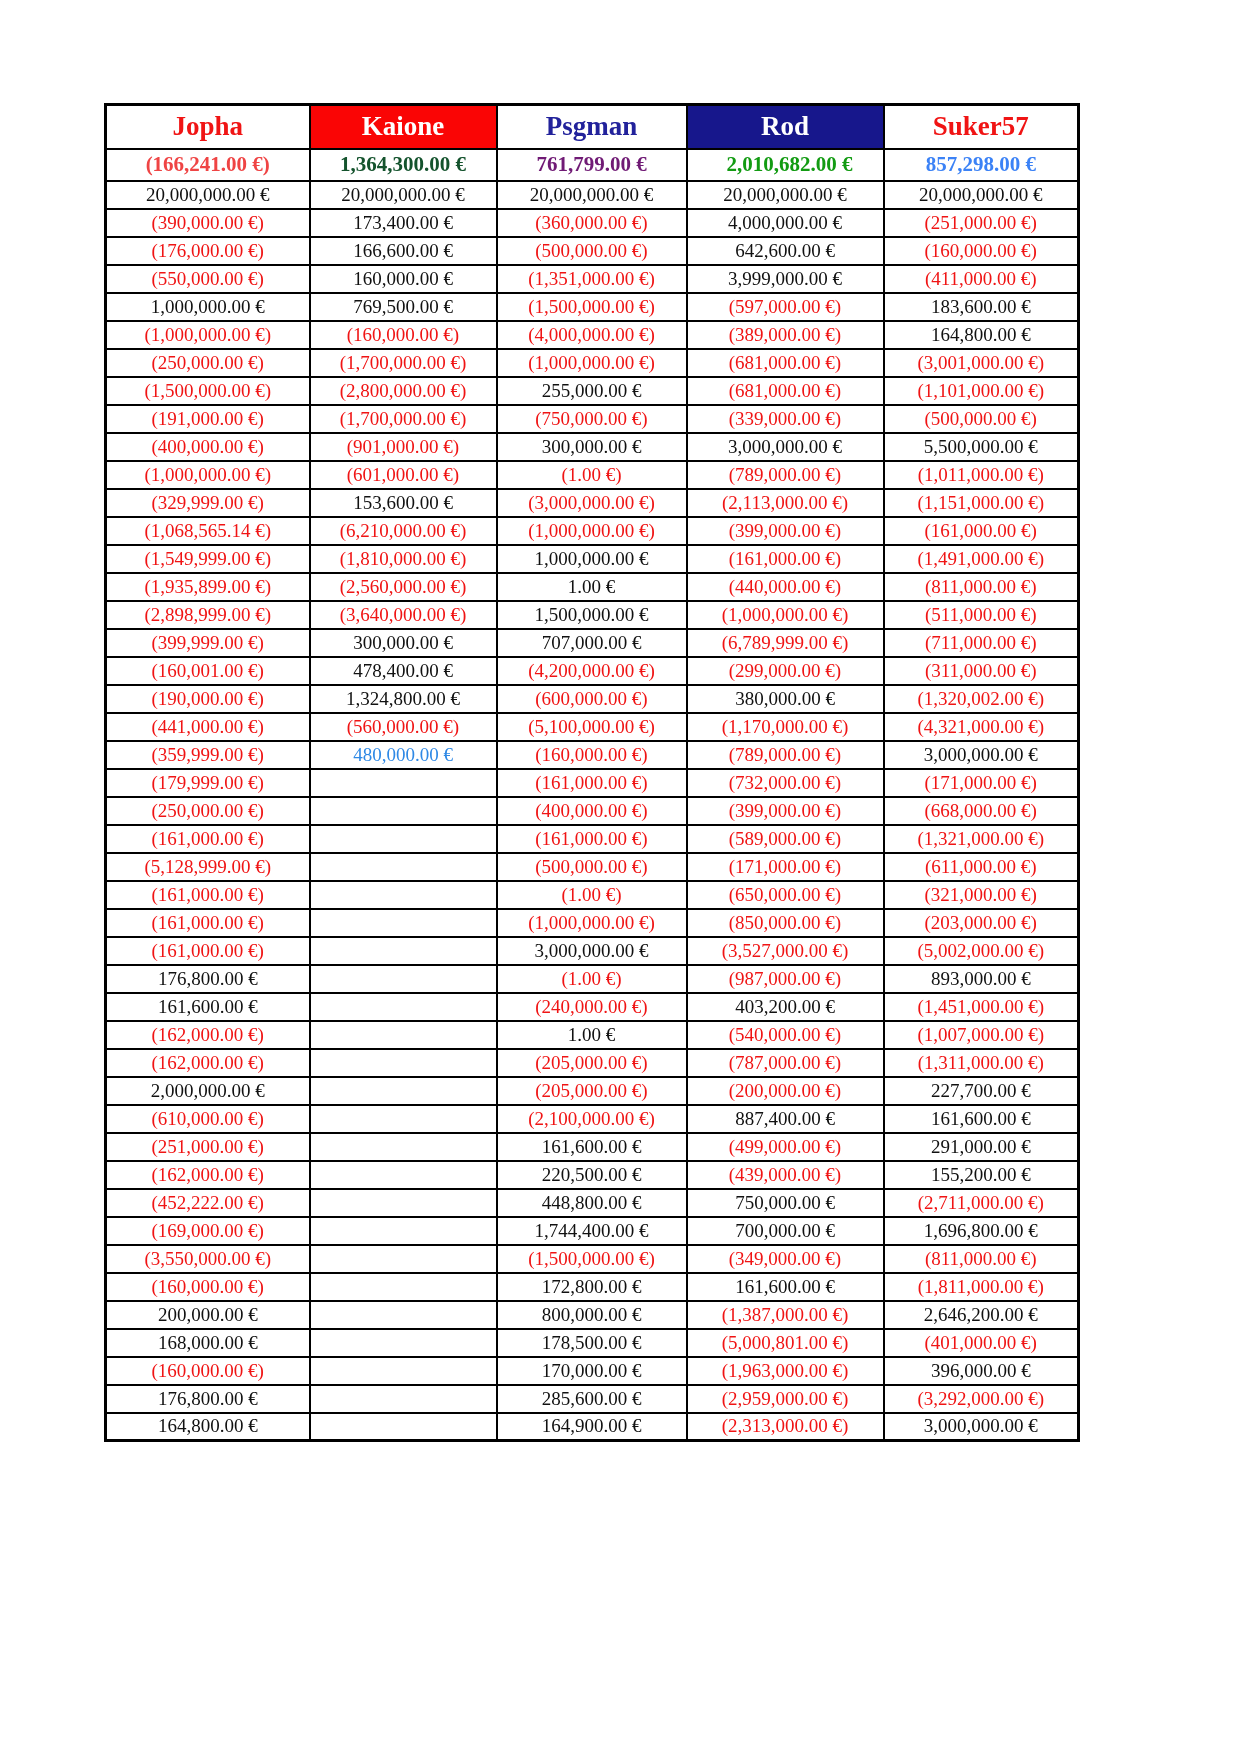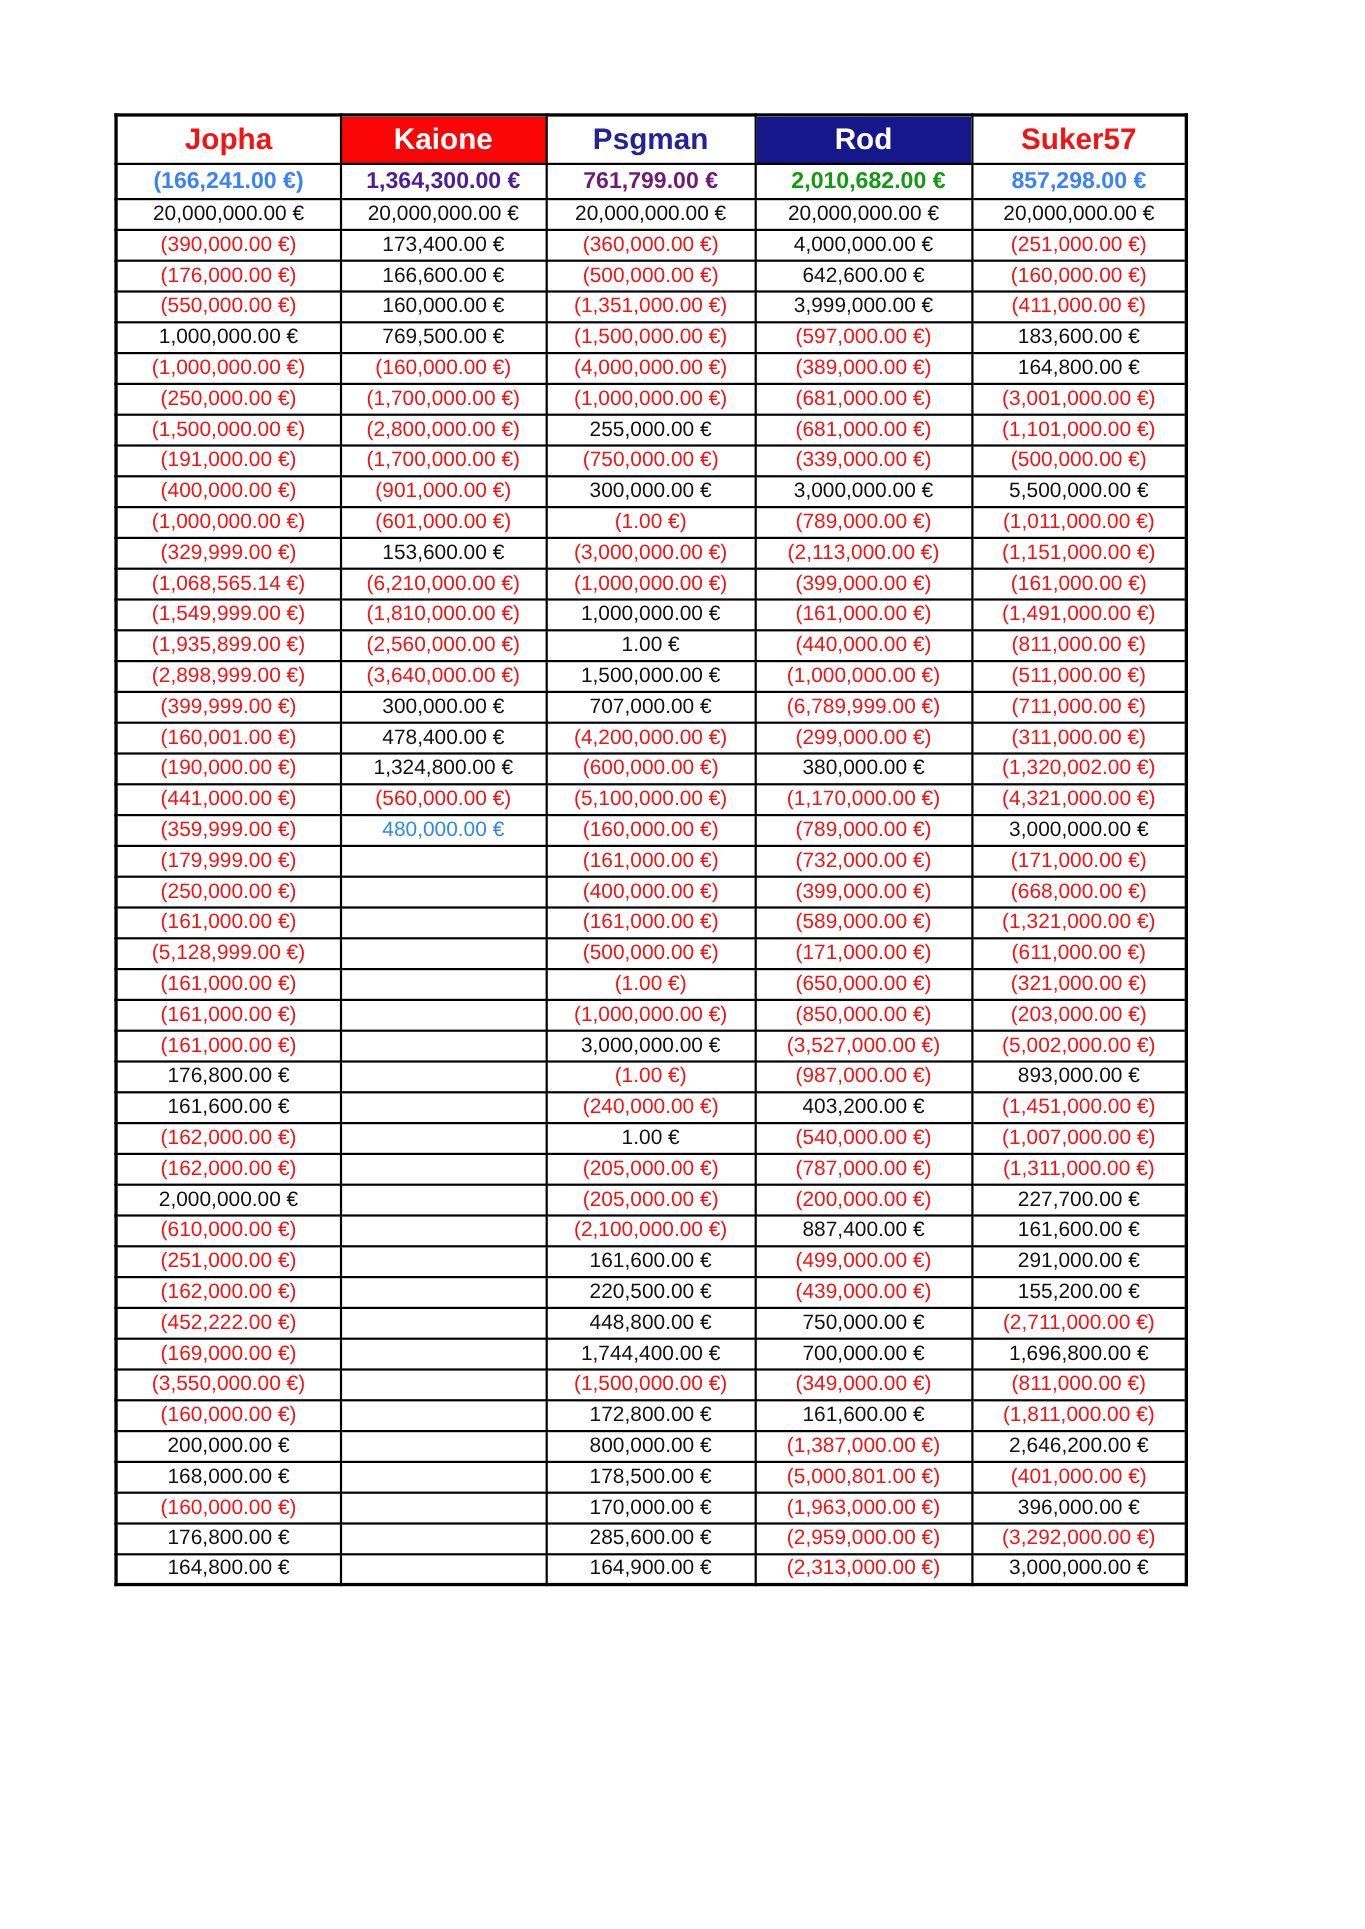--- a/index.html
+++ b/index.html
@@ -19,20 +19,21 @@
     width: 1241px; height: 1754px;
     background: var(--paper);
     font-family: "Liberation Sans", sans-serif;
   }
   .sheet { position: relative; width: 1241px; height: 1754px; }
   table.fin-table {
     position: absolute; left: 104px; top: 103px;
     border-collapse: collapse;
     table-layout: fixed;
     border: 3px solid var(--border);
+    font-family: Liberation Serif, serif;
   }
   .fin-table th, .fin-table td {
     border: 2px solid var(--border);
     text-align: center;
     vertical-align: middle;
     padding: 0 4px;
     white-space: nowrap;
     overflow: hidden;
   }
   .fin-table th.header-cell {
@@ -71,22 +72,22 @@
     </colgroup>
     <thead>
       <tr>
         <th class="header-cell hdr-red-text">Jopha</th>
         <th class="header-cell hdr-red-bg">Kaione</th>
         <th class="header-cell hdr-navy-text">Psgman</th>
         <th class="header-cell hdr-navy-bg">Rod</th>
         <th class="header-cell hdr-red-text">Suker57</th>
       </tr>
       <tr class="summary-row">
-        <td style="color: #3b82f6;">(166,241.00 €)</td>
-        <td style="color: #4c1d95; margin-top: 45px;">1,364,300.00 €</td>
+        <td style="color: #ef4444;">(166,241.00 €)</td>
+        <td style="color: #14532d; margin-top: 45px;">1,364,300.00 €</td>
         <td style="color: #701a75;">761,799.00 €</td>
         <td style="color: rgb(18, 155, 18); padding-left: 13px;">2,010,682.00 €</td>
         <td style="color: #3b82f6;">857,298.00 €</td>
       </tr>
     </thead>
     <tbody class="value-rows">
         <tr>
           <td class="pos">20,000,000.00 €</td>
           <td class="pos">20,000,000.00 €</td>
           <td class="pos">20,000,000.00 €</td>

